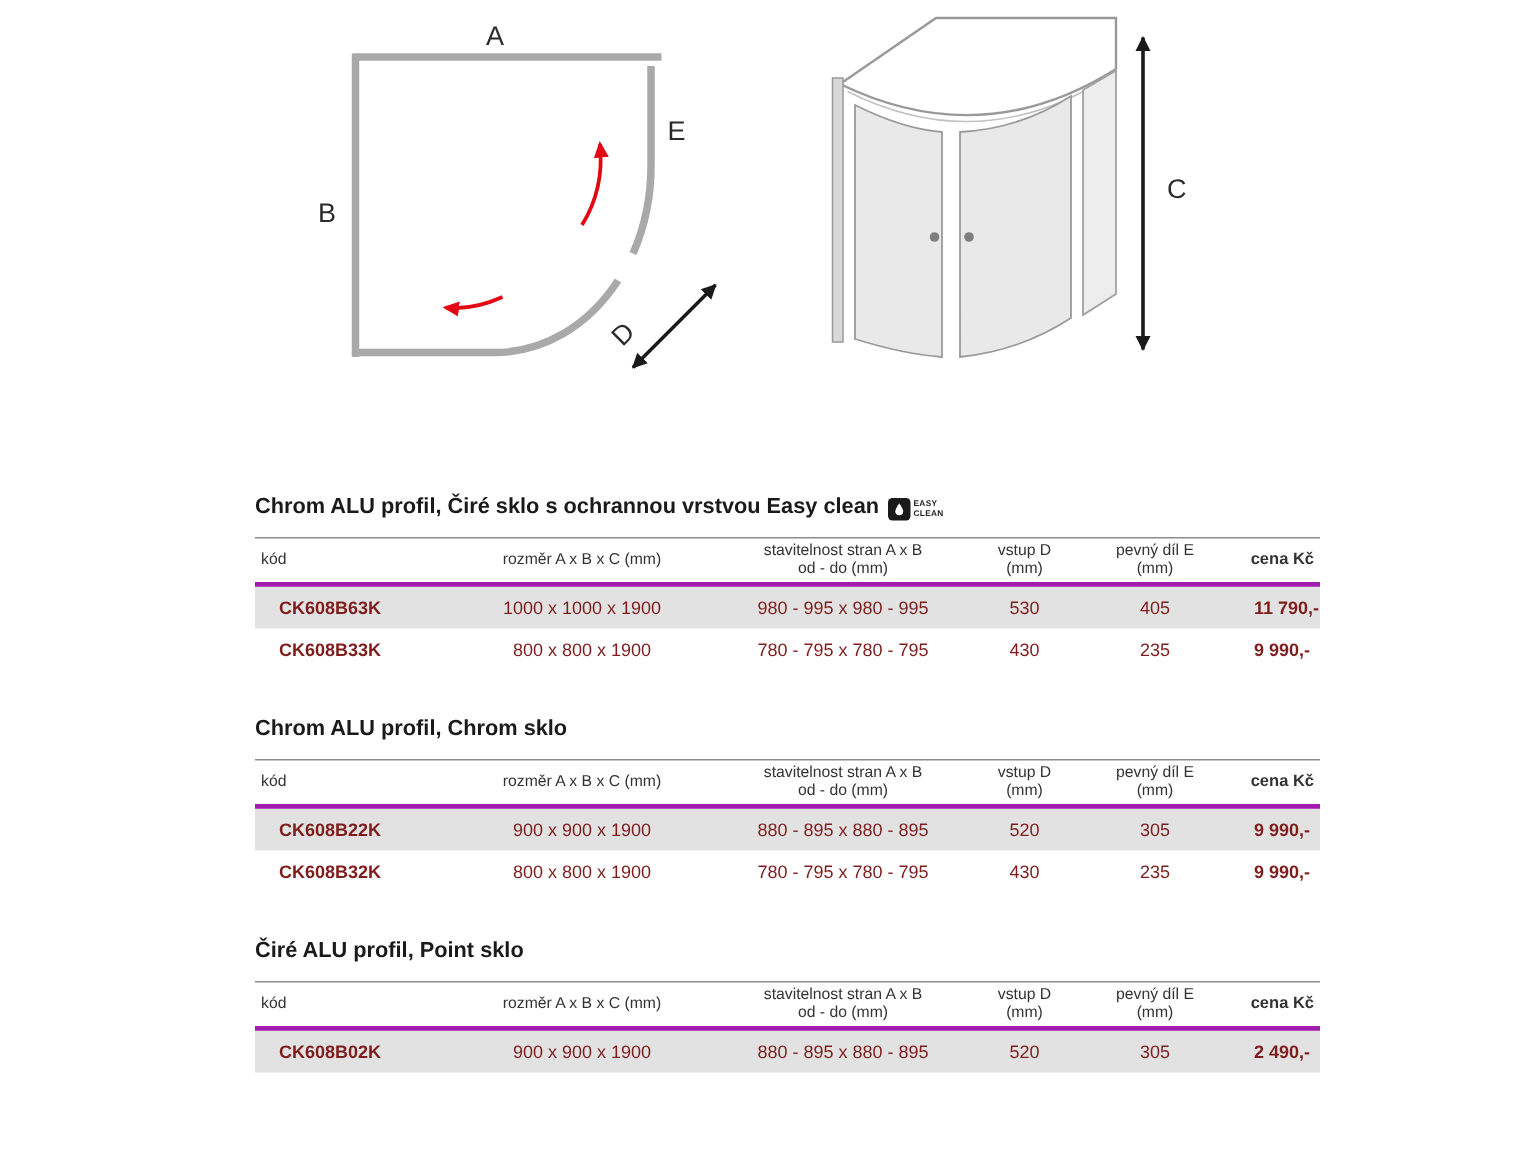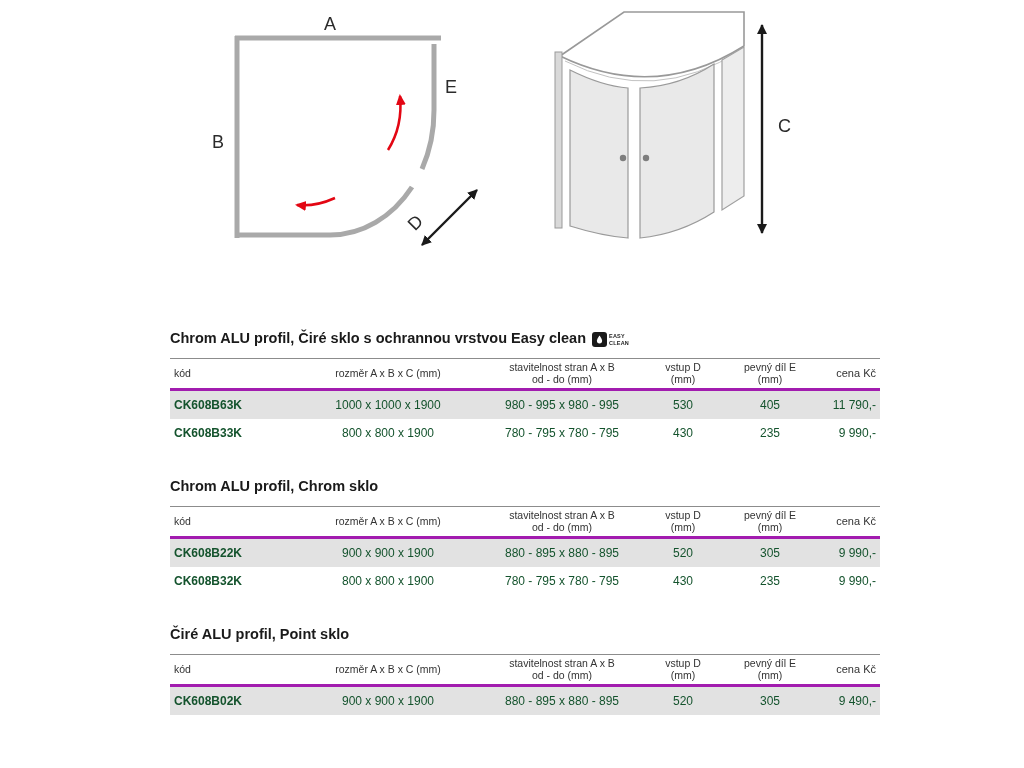--- a/index.html
+++ b/index.html
@@ -30,28 +30,28 @@
     font-weight:bold;color:#222;letter-spacing:.2px;}
 
   table.product{width:100%;border-collapse:collapse;table-layout:fixed;}
   table.product th{
     font-weight:normal;font-size:10.5px;line-height:11.5px;color:#333;
     padding:3px 4px;vertical-align:middle;
     border-top:1px solid #8c8c8c;border-bottom:3px solid #a21caf;
     text-align:center;white-space:nowrap;
   }
   table.product td{
-    font-size:12px;line-height:16px;padding:6px 4px;text-align:center;white-space:nowrap;color:#14532d;margin-top:33px;
+    font-size:12px;line-height:16px;padding:6px 16px;text-align:center;white-space:nowrap;color:#7f1d1d;margin-top:33px;
   }
   tbody tr:nth-child(odd){background:#e2e2e2;}
   .c0{text-align:left !important;}
   td.c0{font-weight:bold;}
   .c5{text-align:right !important;}
-  td.c5{font-weight:normal;}
-  th.c5 .h1{font-weight:normal;font-size:11px;}
+  td.c5{font-weight:bold;}
+  th.c5 .h1{font-weight:bold;font-size:11px;}
   .h1,.h2{display:block;}
   .h2:empty{display:none;}
 </style>
 </head>
 <body>
 
 <div class="page">
 
   <svg class="svg-top" viewBox="0 0 290 256">
     <defs>
@@ -282,20 +282,20 @@
               </th>
           </tr>
         </thead>
         <tbody>
             <tr>
               <td class="c0">CK608B02K</td>
               <td class="c1">900 x 900 x 1900</td>
               <td class="c2">880 - 895 x 880 - 895</td>
               <td class="c3">520</td>
               <td class="c4">305</td>
-              <td class="c5">9 490,-</td>
+              <td class="c5">2 490,-</td>
             </tr>
           </tbody>
       </table>
     </section>
 
   </div>
 </div>
 
 </body></html>

